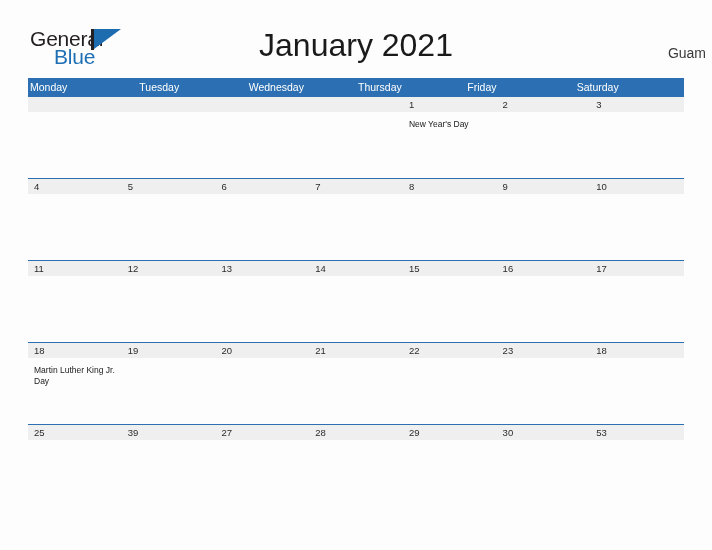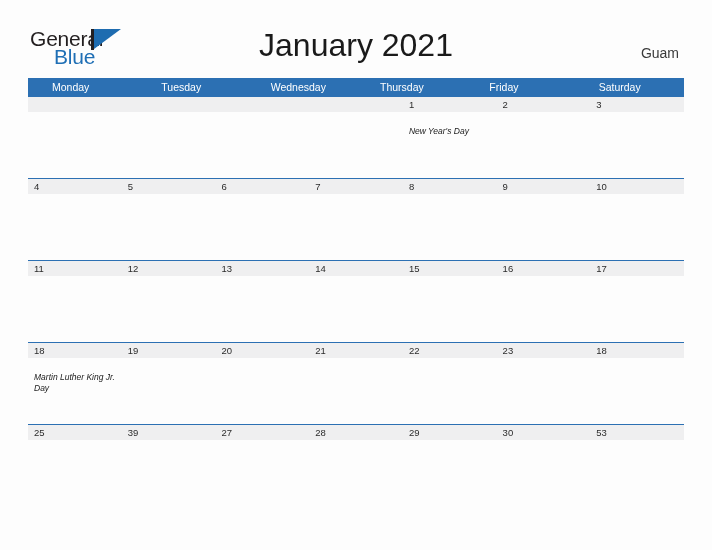--- a/index.html
+++ b/index.html
@@ -70,21 +70,21 @@
     top: 27px;
     text-align: center;
     font-size: 32px;
     color: #1a1a1a;
     font-weight: normal;
     font-family: Liberation Sans, sans-serif;
   }
 
   .locale-label {
     position: absolute;
-    right: 33px;
+    right: 6px;
     top: 45px;
     font-size: 14px;
     color: #3a3a3a;
   }
 
   
   .calendar {
     position: absolute;
     left: 28px;
     top: 78px;
@@ -93,21 +93,21 @@
   .weekday-row {
     display: flex;
     background: #2c70b3;
     height: 18px;
   }
   .weekday-cell {
     flex: 1 1 0;
     color: #ffffff;
     font-size: 10.5px;
     line-height: 18px;
-    padding-left: 24px;
+    padding-left: 2px;
     box-sizing: border-box;
     white-space: nowrap;
   }
 
   .week-row {
     position: relative;
     height: 81px;
     border-top: 1px solid #2c70b3;
   }
   .week-row:first-of-type {
@@ -126,23 +126,22 @@
     padding-left: 6px;
     box-sizing: border-box;
   }
   .event-band {
     display: flex;
     height: 65px;
     background: #fdfdfd;
   }
   .event-cell {
     flex: 1 1 0;
-    padding: 14px 6px 0 6px;
+    padding: 7px 6px 0 6px;
     box-sizing: border-box;
-    font-style: italic;
   }
   .event-text {
     font-size: 8.5px;
     line-height: 11px;
     color: #1a1a1a;
     display: block;
   }
 </style>
 </head>
 <body>

